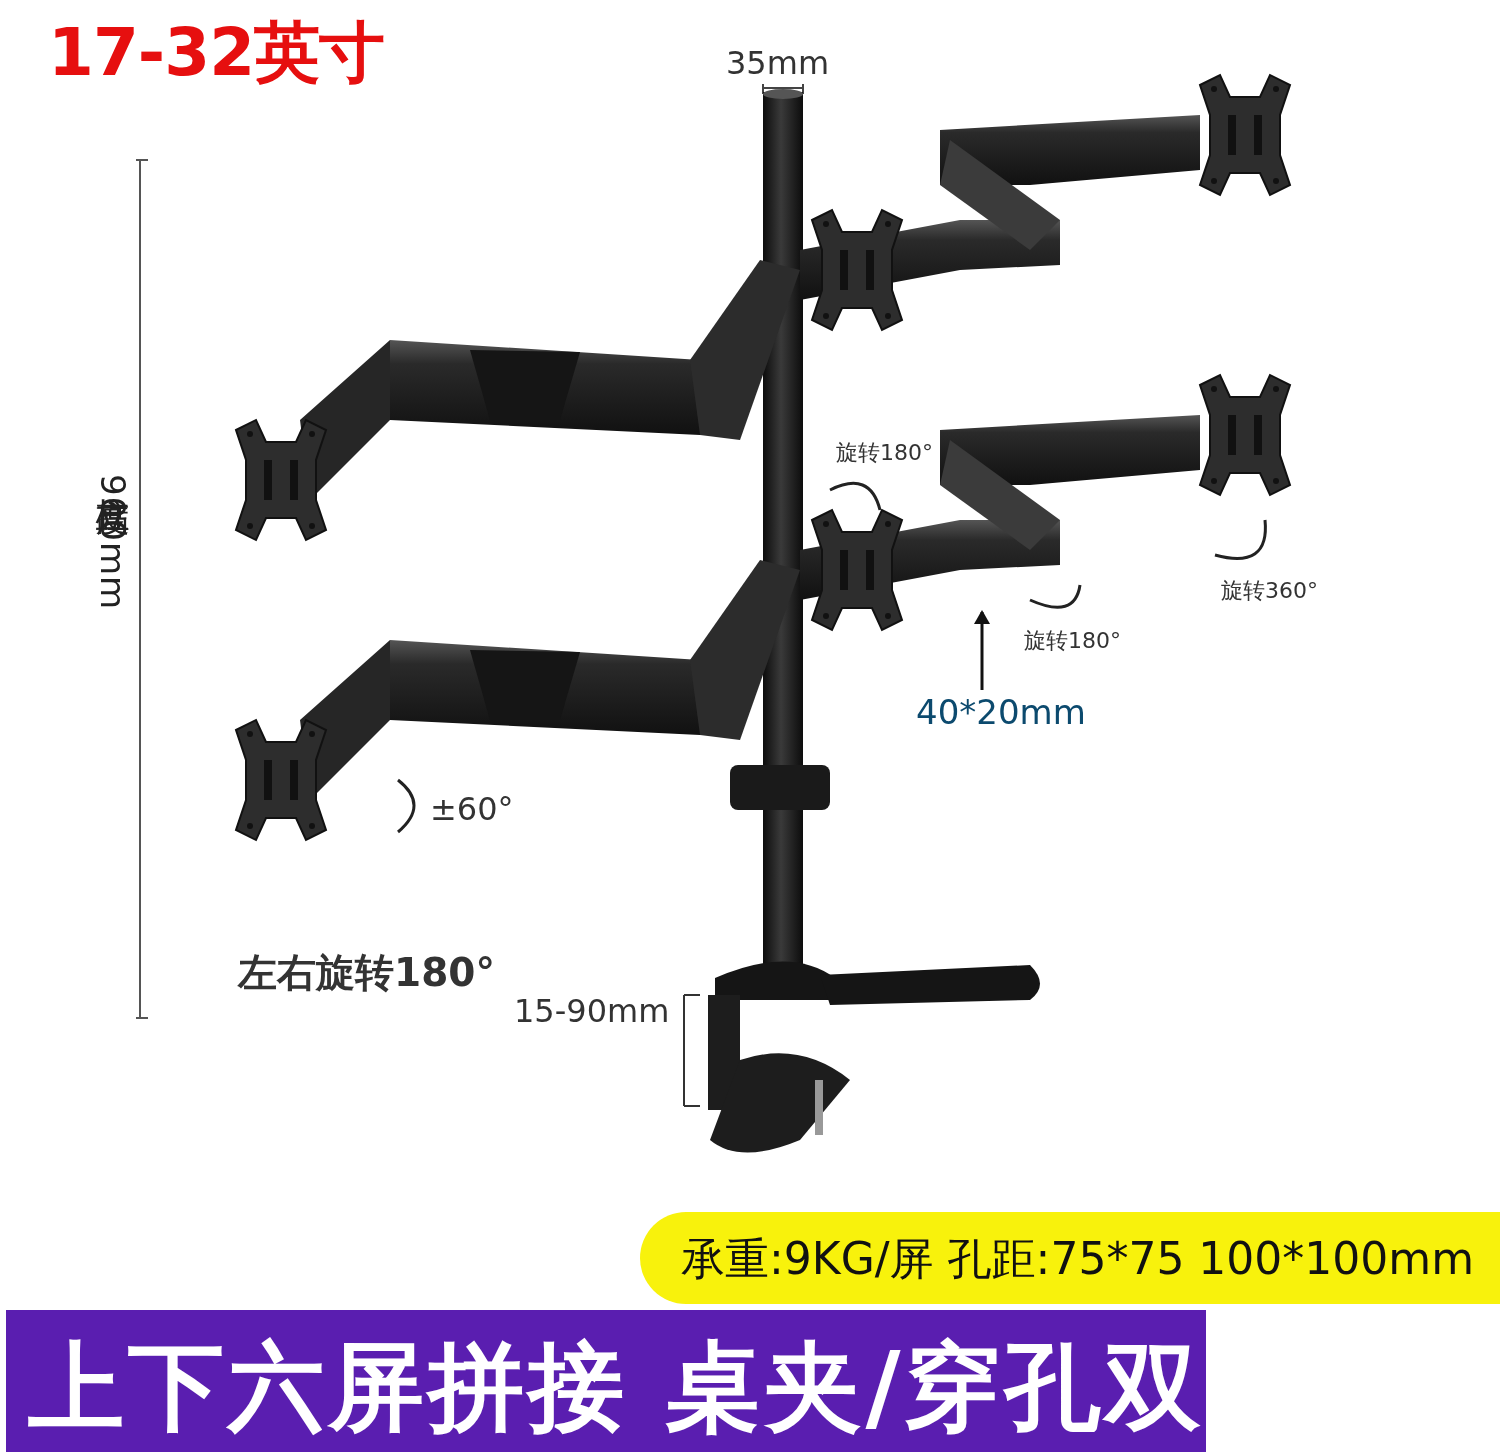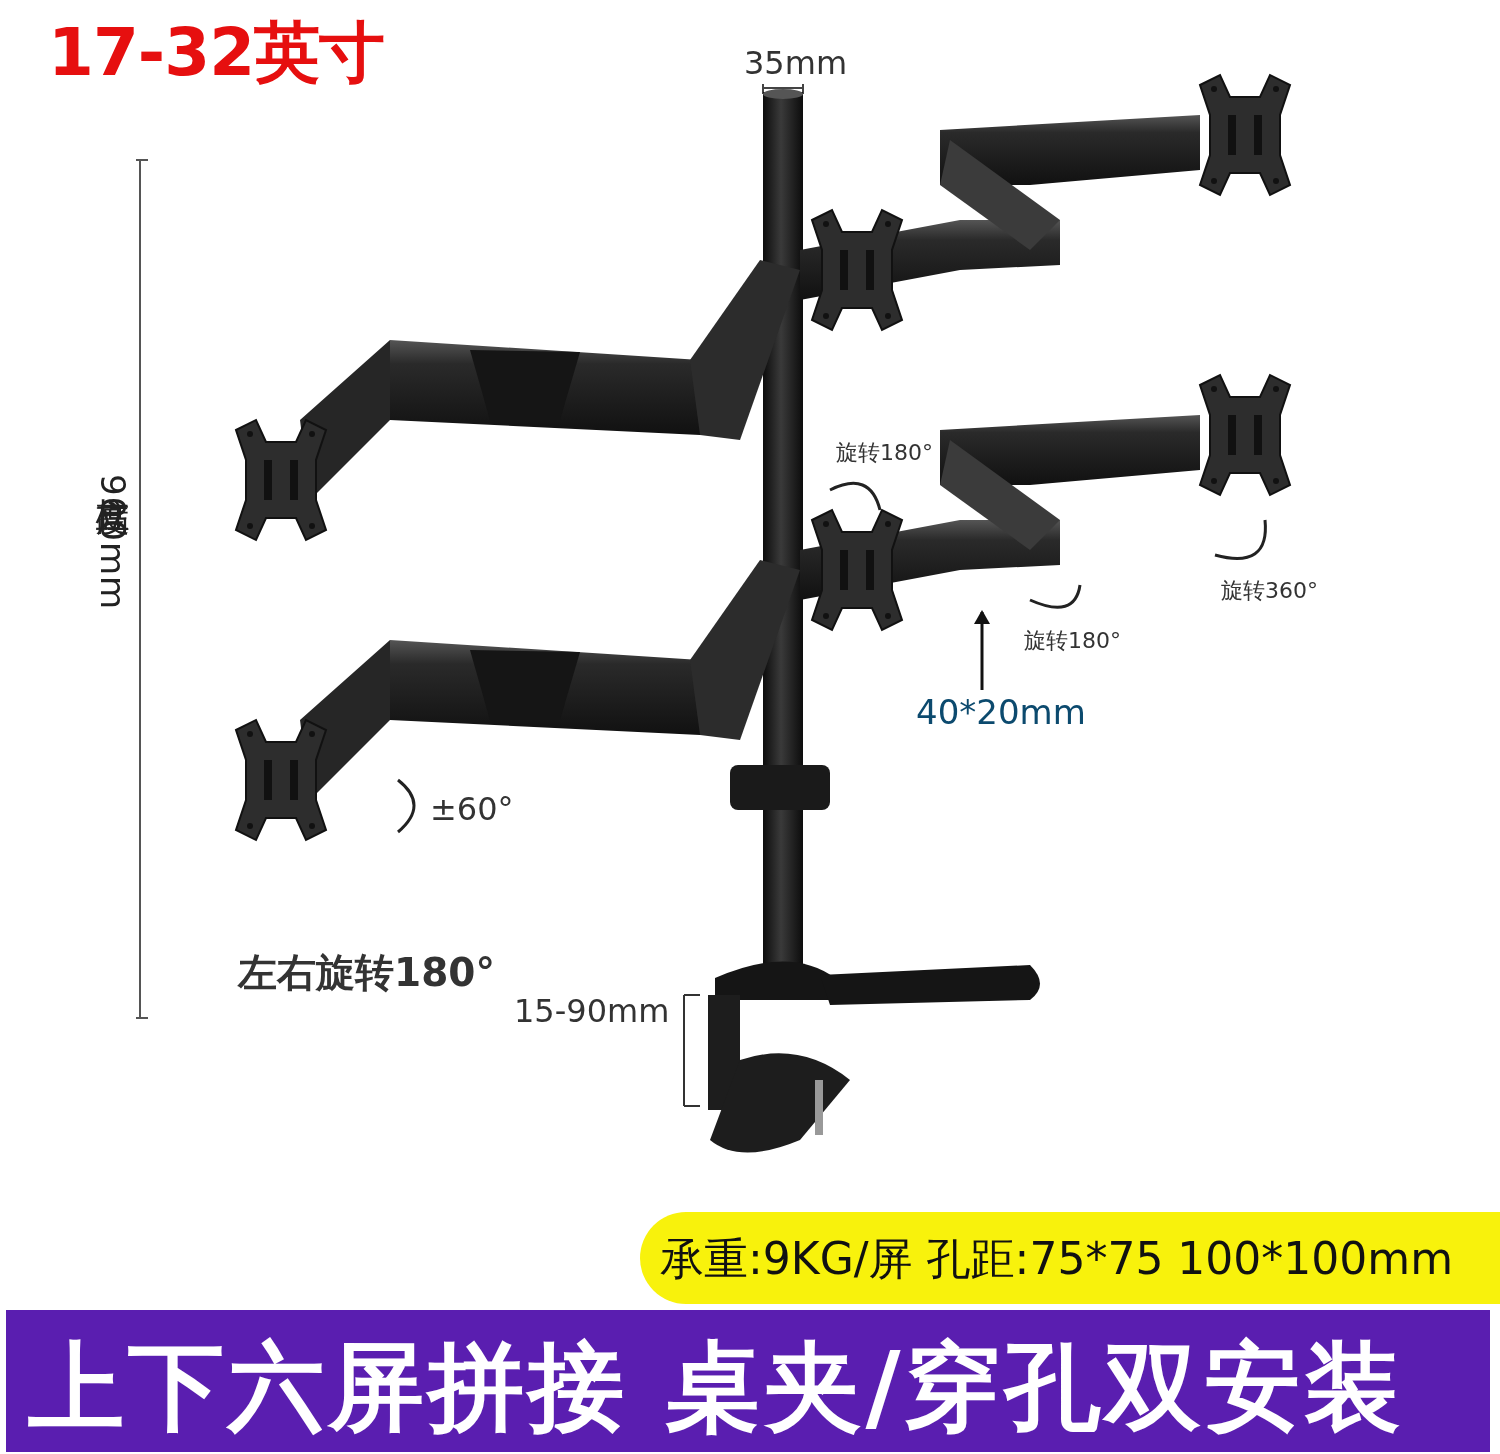--- a/index.html
+++ b/index.html
@@ -4,22 +4,22 @@
 <style>
   html,body{margin:0;padding:0;background:#ffffff;}
   body{width:1500px;height:1454px;position:relative;overflow:hidden;font-family:"DejaVu Sans","Liberation Sans",sans-serif;}
   .abs{position:absolute;}
   .title{left:48px;top:8px;font-size:66px;font-weight:bold;color:#e60f0f;letter-spacing:-1px;font-family:"DejaVu Sans",sans-serif;}
   .lbl{color:#333;font-size:26px;white-space:nowrap;}
   .lbl-sm{color:#333;font-size:22px;white-space:nowrap;}
   .lbl-red{color:#0c4a6e;font-size:34px;white-space:nowrap;}
   .vlabel{left:90px;top:470px;writing-mode:vertical-rl;font-size:34px;color:#222;letter-spacing:1px;}
   .spec-bar{left:640px;top:1212px;width:880px;height:92px;background:#f8f20c;border-radius:46px 0 0 46px;}
-  .spec-text{position:absolute;left:20px;top:18px;font-size:44px;color:#111;white-space:nowrap;}
-  .bottom-bar{left:6px;top:1310px;width:1484px;height:142px;background:#5a1eb0;}
+  .spec-text{position:absolute;left:41px;top:18px;font-size:44px;color:#111;white-space:nowrap;}
+  .bottom-bar{left:6px;top:1310px;width:1200px;height:142px;background:#5a1eb0;}
   .bottom-text{position:absolute;left:22px;top:14px;font-size:96px;font-weight:bold;color:#fff;white-space:nowrap;letter-spacing:4px;}
   svg.drawing{position:absolute;left:0;top:0;}
 </style>
 </head>
 <body>
 
 <div class="abs title">17-32英寸</div>
 
 <svg class="drawing" width="1500" height="1454">
   <defs>
@@ -92,21 +92,21 @@
   <line x1="684" y1="1106" x2="700" y2="1106" stroke="#333" stroke-width="2"></line>
 
   <path d="M830,490 Q870,470 880,510" fill="none" stroke="#222" stroke-width="3"></path>
   <path d="M1215,555 Q1270,570 1265,520" fill="none" stroke="#222" stroke-width="3"></path>
   <path d="M1030,600 Q1075,620 1080,585" fill="none" stroke="#222" stroke-width="3"></path>
   <path d="M398,780 Q430,805 398,832" fill="none" stroke="#222" stroke-width="3"></path>
   <line x1="982" y1="690" x2="982" y2="612" stroke="#111" stroke-width="3"></line>
   <path d="M974,624 L982,610 L990,624 Z" fill="#111"></path>
 </svg>
 
-<div class="abs lbl" style="left:744px;top:44px;font-size:32px;">35mm</div>
+<div class="abs lbl" style="left:726px;top:44px;font-size:32px;">35mm</div>
 <div class="abs vlabel">立柱高度900mm</div>
 <div class="abs lbl-sm" style="left:836px;top:438px;">旋转180°</div>
 <div class="abs lbl-sm" style="left:1202px;top:576px;margin-left:19px;">旋转360°</div>
 <div class="abs lbl-sm" style="left:1024px;top:626px;">旋转180°</div>
 <div class="abs lbl-red" style="left:916px;top:692px;">40*20mm</div>
 <div class="abs lbl" style="left:430px;top:790px;font-size:32px;">±60°</div>
 <div class="abs lbl" style="left:238px;top:946px;font-size:39px;font-weight:bold;">左右旋转180°</div>
 <div class="abs lbl" style="left:514px;top:992px;font-size:32px;">15-90mm</div>
 
 <div class="abs spec-bar">

